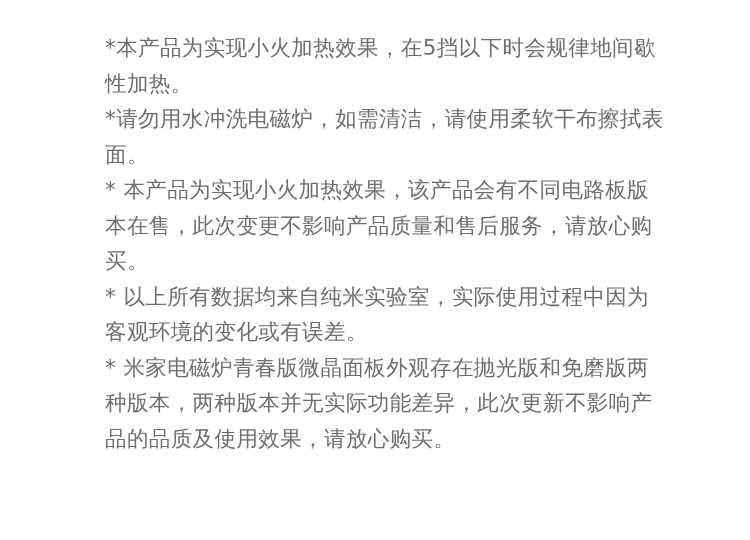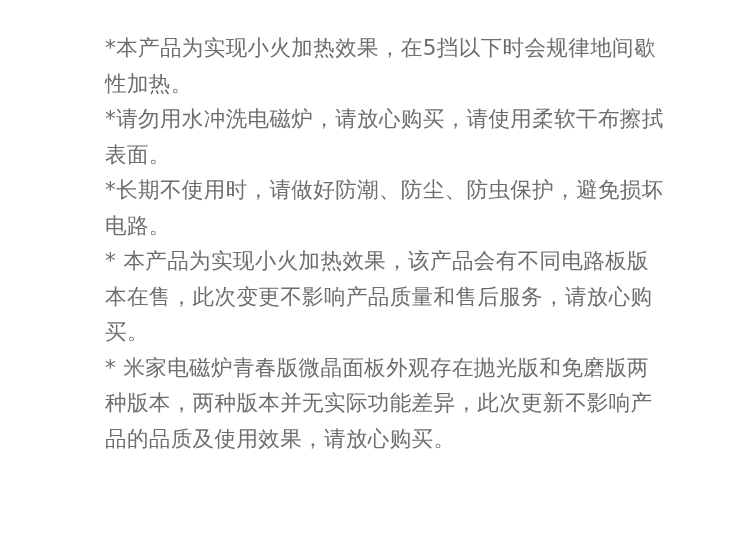--- a/index.html
+++ b/index.html
@@ -36,18 +36,18 @@
     word-break: break-all;
     margin: 0;
   }
 </style>
 </head>
 <body>
 
 <div class="page">
   <div class="notes">
     <p class="note-line">*本产品为实现小火加热效果，在5挡以下时会规律地间歇性加热。</p>
-    <p class="note-line">*请勿用水冲洗电磁炉，请放心购买，请使用柔软干布擦拭表面。</p>
-    <p class="note-line">*长期不使用时，请做好防潮、防尘、防虫保护，避免损坏电路。</p>
+    <p class="note-line">*请勿用水冲洗电磁炉，如需清洁，请使用柔软干布擦拭表面。</p>
     <p class="note-line">* 本产品为实现小火加热效果，该产品会有不同电路板版本在售，此次变更不影响产品质量和售后服务，请放心购买。</p>
+    <p class="note-line">* 以上所有数据均来自纯米实验室，实际使用过程中因为客观环境的变化或有误差。</p>
     <p class="note-line">* 米家电磁炉青春版微晶面板外观存在抛光版和免磨版两种版本，两种版本并无实际功能差异，此次更新不影响产品的品质及使用效果，请放心购买。</p>
   </div>
 </div>
 
 </body></html>

